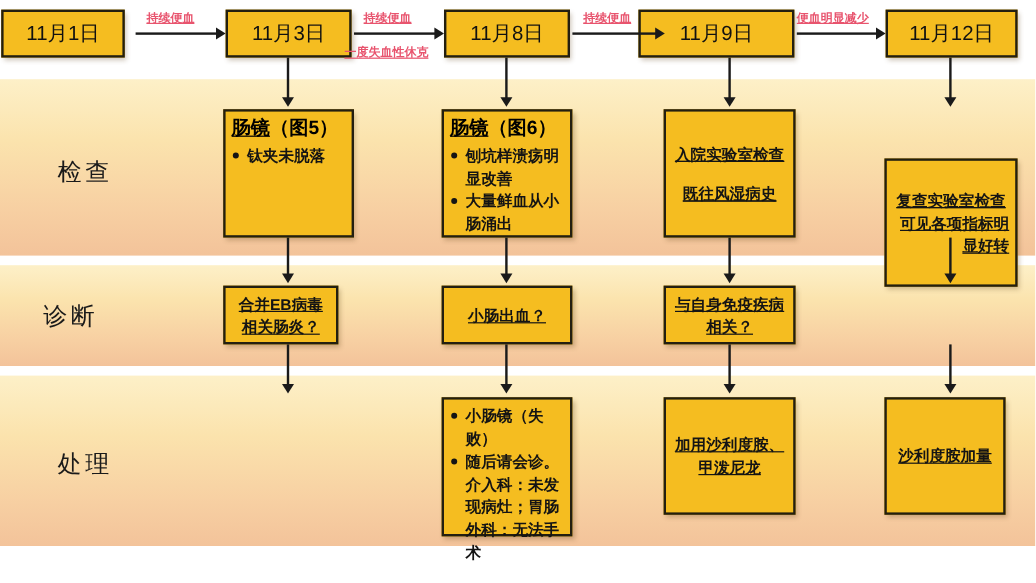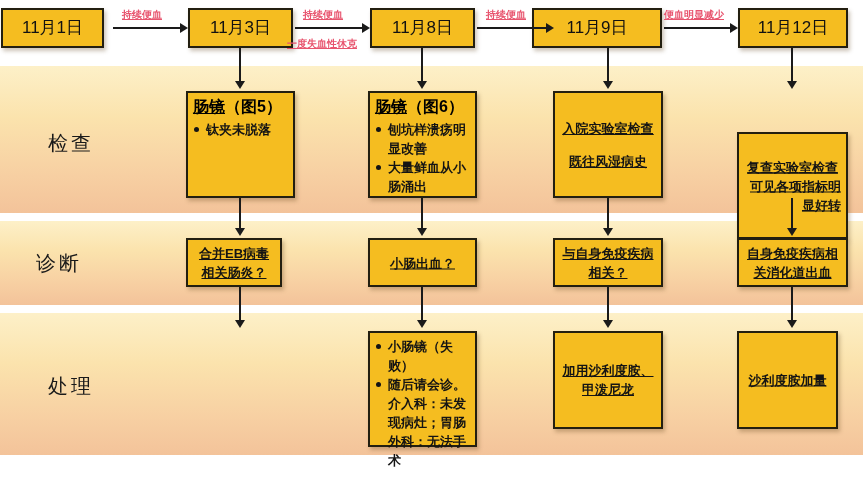--- a/index.html
+++ b/index.html
@@ -283,25 +283,20 @@
       <div class="ctext">小肠出血？</div>
     </div>
   </div>
 
   <div class="node" style="left:553px;top:238px;width:110px;height:49px;">
     <div class="node-inner">
       <div class="ctext">与自身免疫疾病相关？</div>
     </div>
   </div>
 
-  <div class="node" style="left:737px;top:238px;width:111px;height:49px;">
-    <div class="node-inner">
-      <div class="ctext">自身免疫疾病相关消化道出血</div>
-    </div>
-  </div>
 
   <div class="vline" style="left:239px;top:287px;width:2px;height:35px;"></div>
   <div class="arrow-down" style="left:235px;top:320px;"></div>
 
   <div class="vline" style="left:421px;top:287px;width:2px;height:35px;"></div>
   <div class="arrow-down" style="left:417px;top:320px;"></div>
 
   <div class="vline" style="left:607px;top:287px;width:2px;height:35px;"></div>
   <div class="arrow-down" style="left:603px;top:320px;"></div>
 

